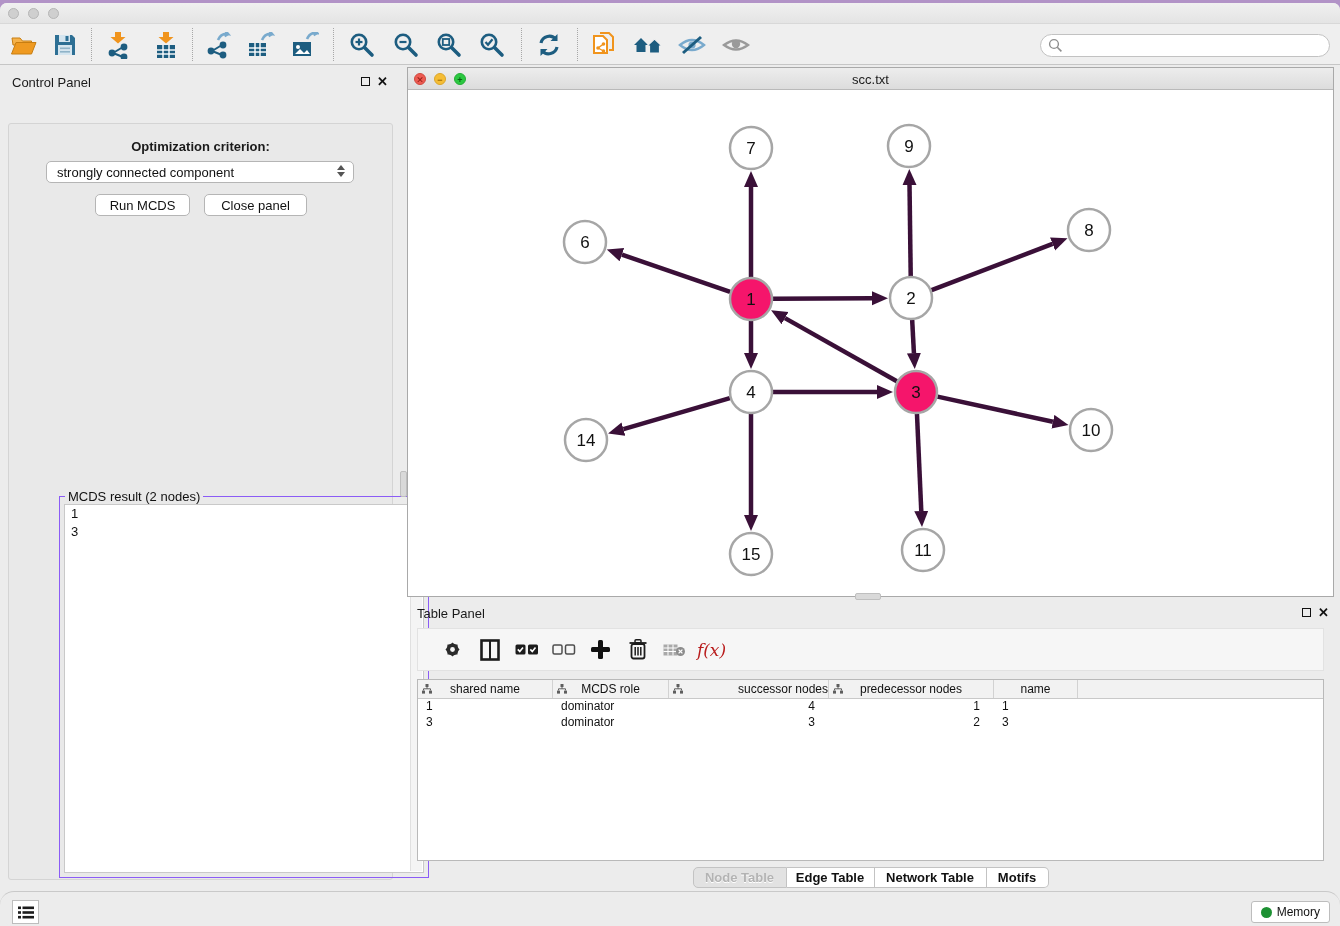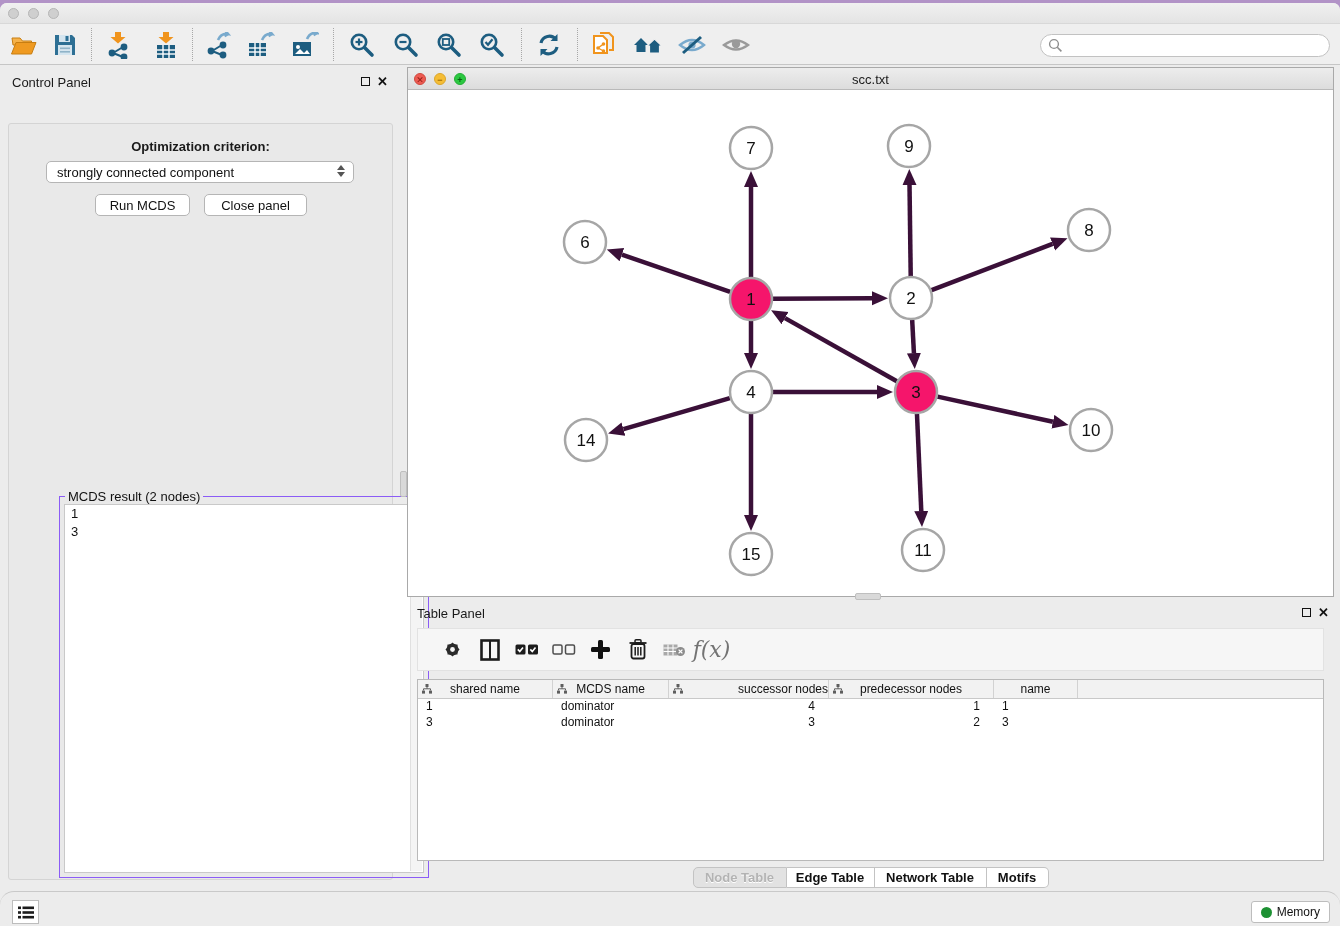--- a/index.html
+++ b/index.html
@@ -88,21 +88,21 @@
                background:#d9d9d9; border:1px solid #bfbfbf; border-radius:2px; }
 
   
   .table-panel { position:absolute; top:596px; left:407px; width:927px; height:292px; }
   .tp-toolbar { position:absolute; top:29px; left:10px; width:907px; height:43px;
                 background:#f6f6f6; border:1px solid #e2e2e2; display:flex; align-items:center;
                 padding-left:16px; gap:0; }
   .tp-btn { background:none; border:none; width:37px; height:34px; display:flex;
             align-items:center; justify-content:center; cursor:default; }
   .fx-label { font-family:"DejaVu Serif","Liberation Serif",serif; font-style:italic;
-              font-size:22px; color:#737373; }
+              font-size:17px; color:#b91c1c; }
   .grid { position:absolute; top:80px; left:10px; width:907px; height:182px; background:#fff;
           border:1px solid #b9b9b9; }
   .grid-header { display:flex; height:19px; background:#f2f2f2; border-bottom:1px solid #c9c9c9; }
   .gh-cell { position:relative; display:flex; align-items:center; justify-content:center;
              font-size:12px; color:#111; border-right:1px solid #d2d2d2; cursor:default; }
   .gh-cell .tree-ic { position:absolute; left:4px; top:4px; }
   .grid-row { display:flex; height:16px; font-size:12px; color:#111; }
   .gr-cell { overflow:hidden; white-space:nowrap; }
   .al { padding-left:8px; text-align:left; }
   .ar { padding-right:14px; text-align:right; }
@@ -488,21 +488,21 @@
           </svg>
           <span>shared name</span>
         </div>
         <div class="gh-cell c1">
           <svg class="tree-ic" width="10" height="10" viewBox="0 0 10 10">
             <rect x="3.5" y="0" width="3" height="3" fill="#5e5e5e"></rect>
             <path d="M5 3 v1.8 M1.5 4.8 h7 M1.5 4.8 v1.6 M8.5 4.8 v1.6" stroke="#5e5e5e" fill="none" stroke-width="1"></path>
             <rect x="0" y="6.6" width="3" height="3" fill="#5e5e5e"></rect>
               <rect x="7" y="6.6" width="3" height="3" fill="#5e5e5e"></rect>
           </svg>
-          <span>MCDS name</span>
+          <span>MCDS role</span>
         </div>
         <div class="gh-cell c2">
           <svg class="tree-ic" width="10" height="10" viewBox="0 0 10 10">
             <rect x="3.5" y="0" width="3" height="3" fill="#5e5e5e"></rect>
             <path d="M5 3 v1.8 M1.5 4.8 h7 M1.5 4.8 v1.6 M8.5 4.8 v1.6" stroke="#5e5e5e" fill="none" stroke-width="1"></path>
             <rect x="0" y="6.6" width="3" height="3" fill="#5e5e5e"></rect>
               <rect x="7" y="6.6" width="3" height="3" fill="#5e5e5e"></rect>
           </svg>
           <span>successor nodes</span>
         </div>

